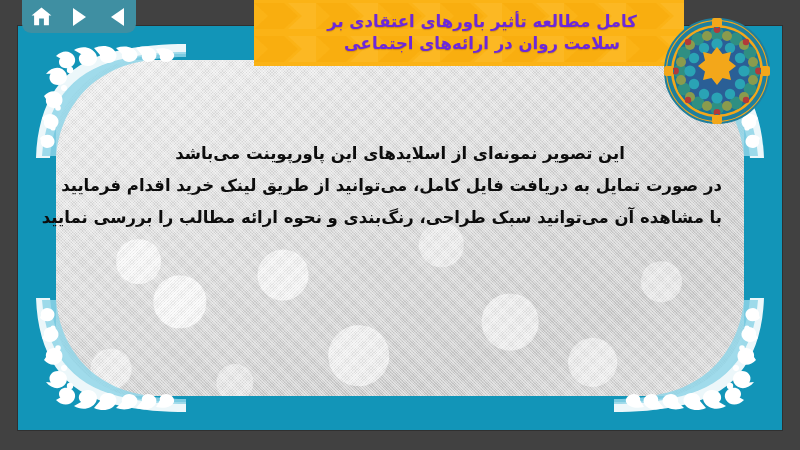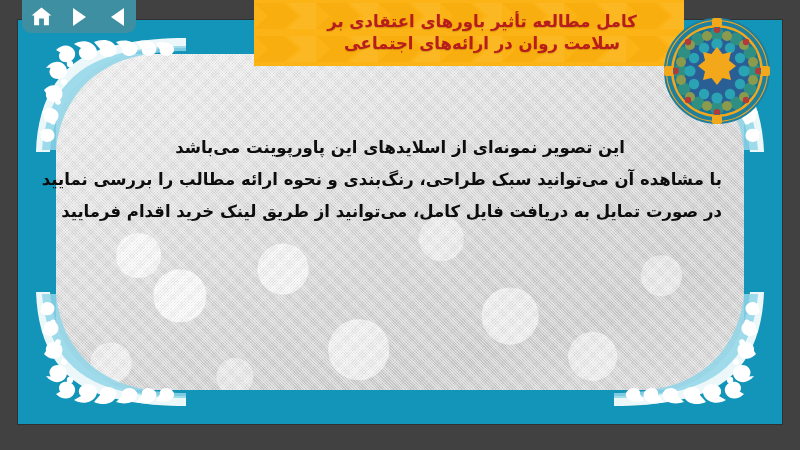--- a/index.html
+++ b/index.html
@@ -52,21 +52,21 @@
     width: 0; height: 0;
     border-top: 9px solid transparent;
     border-bottom: 9px solid transparent;
     border-left: 13px solid #ffffff;
   }
 
   
   .slide {
     position: absolute;
     left: 18px;
-    top: 20px;
+    top: 26px;
     width: 764px;
     height: 404px;
     overflow: hidden;
     background: #1295b8;
     box-shadow: 0 0 0 1px rgba(0,0,0,0.25);
   }
 
   
   .teal-frame {
     position: absolute;
@@ -143,21 +143,21 @@
   }
   .banner-chevrons {
     position: absolute;
     inset: 0;
     opacity: 0.55;
   }
   .banner-text {
     position: relative;
     z-index: 3;
     text-align: center;
-    color: #b91c1c;
+    color: #6d28d9;
     font-size: 16.5px;
     font-weight: bold;
     line-height: 1.35;
     direction: rtl;
     text-shadow: 0 1px 1px rgba(140,85,0,0.35);
     padding: 0 26px 0 52px;
     white-space: nowrap;
   }
   .banner-line { display: block; }
 
@@ -323,22 +323,22 @@
           <circle cx="116" cy="15" r="2.4"></circle>
             <circle cx="28" cy="48" r="3"></circle>
           <circle cx="22" cy="68" r="2.8"></circle>
             <circle cx="17" cy="88" r="2.6"></circle>
         </g>
       </svg>
     </div>
 
     <div class="body-text">
       <span class="body-line">این تصویر نمونه‌ای از اسلایدهای این پاورپوینت می‌باشد</span>
+      <span class="body-line">در صورت تمایل به دریافت فایل کامل، می‌توانید از طریق لینک خرید اقدام فرمایید</span>
       <span class="body-line">با مشاهده آن می‌توانید سبک طراحی، رنگ‌بندی و نحوه ارائه مطالب را بررسی نمایید</span>
-      <span class="body-line">در صورت تمایل به دریافت فایل کامل، می‌توانید از طریق لینک خرید اقدام فرمایید</span>
     </div>
   </div>
 
   <div class="title-banner">
     <svg class="banner-chevrons" viewBox="0 0 430 66" preserveAspectRatio="none">
       <defs>
         <pattern id="chev" width="62" height="33" patternUnits="userSpaceOnUse">
           <path d="M0 3 L30 3 L44 16 L30 29 L0 29 L14 16 Z" fill="#f6a607" opacity="0.75"></path>
           <path d="M34 3 L62 3 L76 16 L62 29 L34 29 L48 16 Z" fill="#fdc341" opacity="0.55"></path>
         </pattern>

